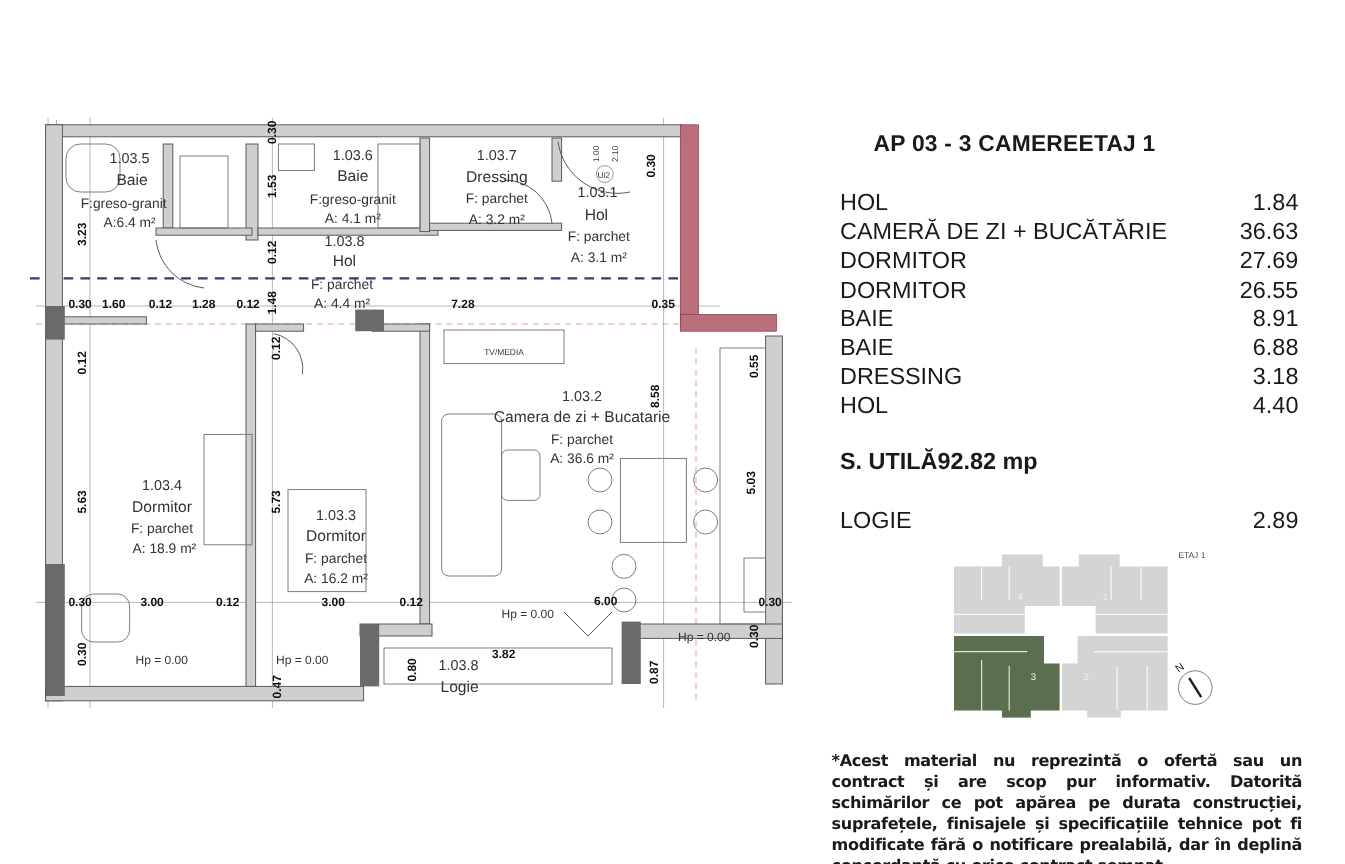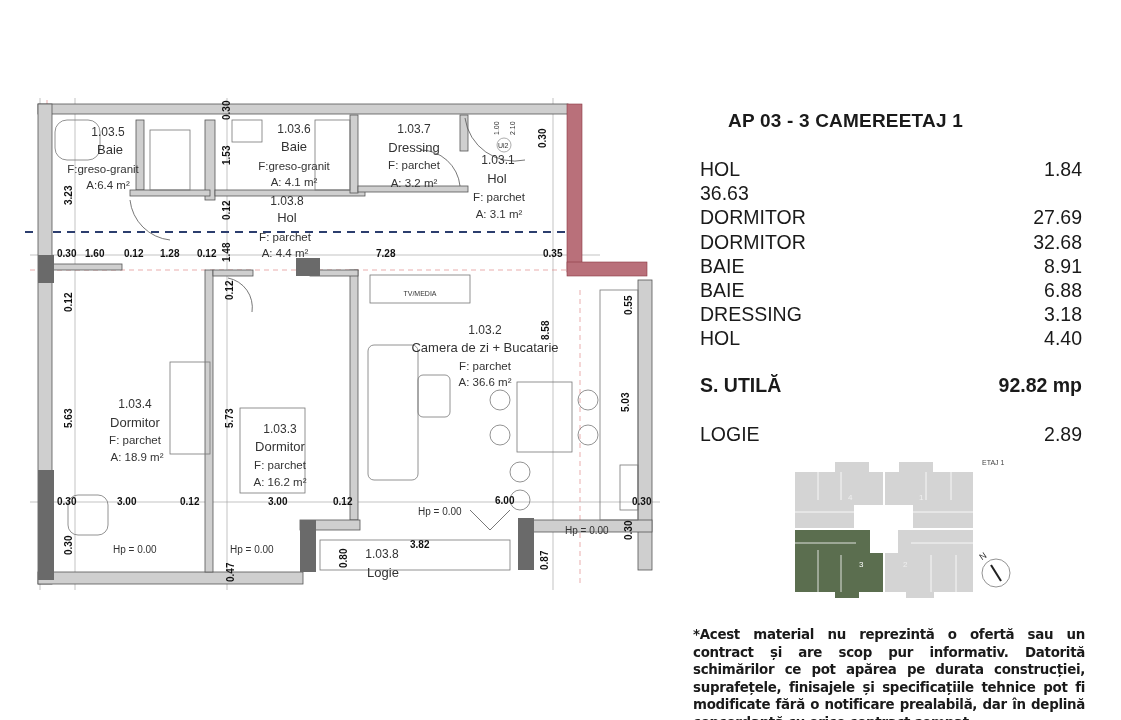--- a/index.html
+++ b/index.html
@@ -3,21 +3,21 @@
 <meta charset="utf-8">
 <style>
   html,body{margin:0;padding:0;background:#ffffff;}
   body{width:1121px;height:720px;position:relative;overflow:hidden;font-family:"Liberation Sans",sans-serif;color:#1a1a1a;}
   #plan{position:absolute;left:0;top:0;width:690px;height:600px;}
   .lbl{font-family:"Liberation Sans",sans-serif;fill:#333;}
   .dim{font-family:"Liberation Sans",sans-serif;fill:#111;font-weight:bold;font-size:10px;}
   .hdr{position:absolute;top:110px;left:700px;width:382px;display:flex;font-weight:bold;font-size:19px;letter-spacing:0.2px;margin-left:28px;}
   .rooms{position:absolute;top:157px;left:700px;width:382px;}
   .row{display:flex;justify-content:space-between;font-size:19.5px;line-height:24.2px;}
-  .total{position:absolute;top:374px;left:700px;width:382px;display:flex;justify-content:space-between;font-weight:bold;font-size:19.5px;}
+  .total{position:absolute;top:374px;left:700px;width:382px;display:flex;font-weight:bold;font-size:19.5px;}
   .logie{position:absolute;top:423px;left:700px;width:382px;display:flex;justify-content:space-between;font-size:19.5px;}
   #keyplan{position:absolute;left:786px;top:455px;width:240px;height:150px;}
   .disc{position:absolute;left:693px;top:626px;width:392px;font-weight:bold;font-size:13.4px;line-height:17.6px;text-align:justify;text-align-last:left;font-family:"DejaVu Sans",sans-serif;letter-spacing:-0.3px;}
 </style>
 </head>
 <body>
 
 <svg id="plan" viewBox="0 0 690 600" xmlns="http://www.w3.org/2000/svg">
 
   <g stroke="#9a9a9a" stroke-width="0.6" fill="none">
@@ -201,29 +201,30 @@
   <span>AP 03 - 3 CAMERE</span>
   <span>ETAJ 1</span>
 </div>
 
 <div class="rooms">
   <div class="row">
       <span>HOL</span>
       <span>1.84</span>
     </div>
   <div class="row">
+      <span>CAMERĂ DE ZI + BUCĂTĂRIE</span>
       <span>36.63</span>
     </div>
   <div class="row">
       <span>DORMITOR</span>
       <span>27.69</span>
     </div>
   <div class="row">
       <span>DORMITOR</span>
-      <span>32.68</span>
+      <span>26.55</span>
     </div>
   <div class="row">
       <span>BAIE</span>
       <span>8.91</span>
     </div>
   <div class="row">
       <span>BAIE</span>
       <span>6.88</span>
     </div>
   <div class="row">

